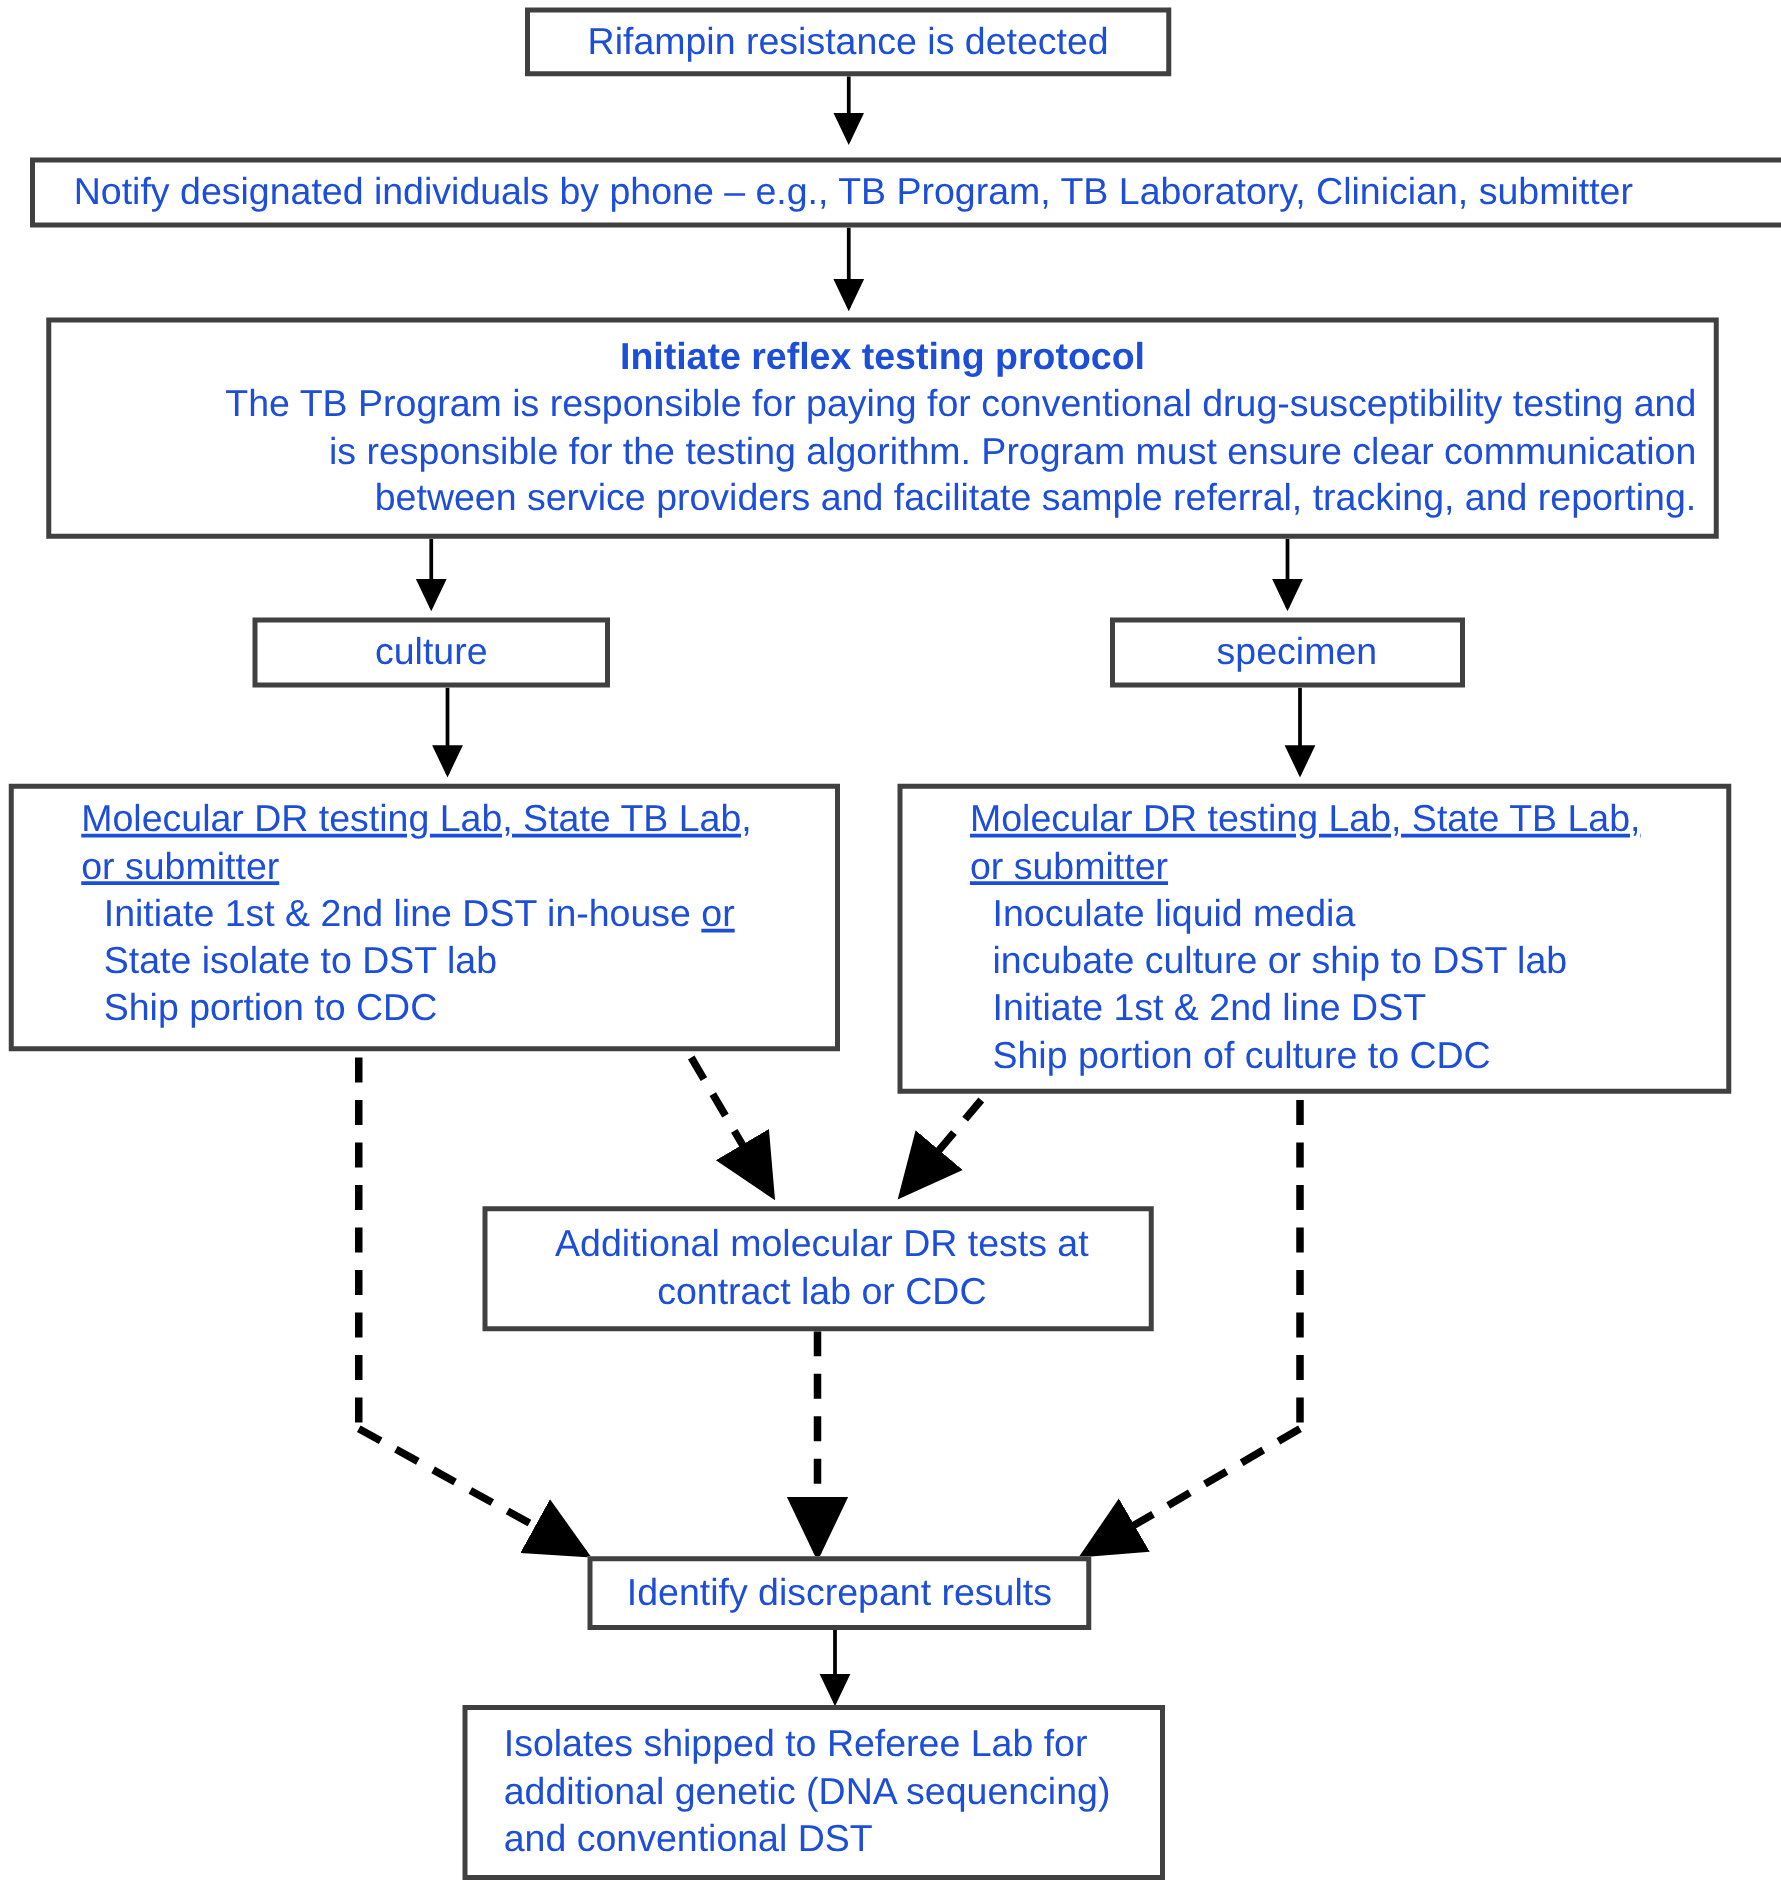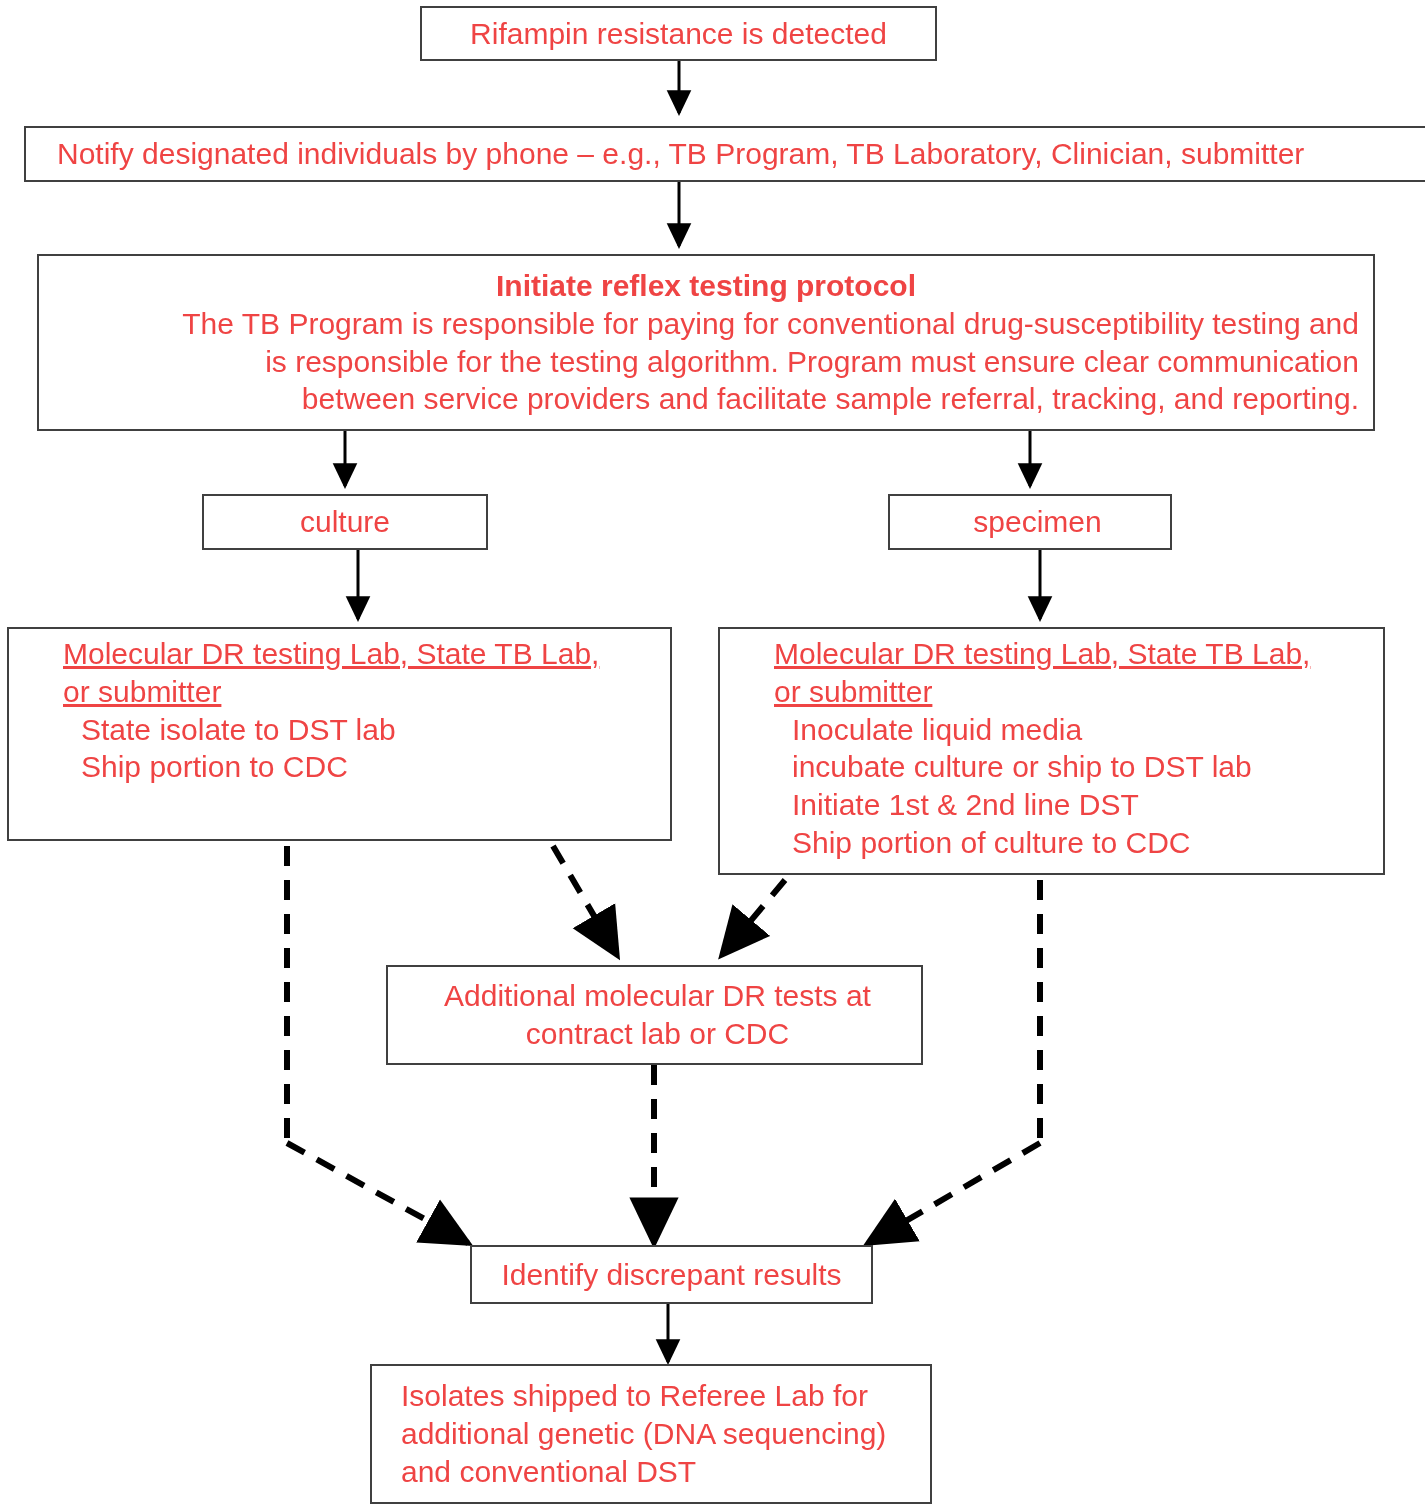--- a/index.html
+++ b/index.html
@@ -18,23 +18,23 @@
     position: absolute;
     top: 0;
     left: 0;
     width: 1425px;
     height: 1509px;
     display: block;
   }
   .node-box {
     position: absolute;
     box-sizing: border-box;
-    border: 2px solid #404040;
+    border: 4px solid #404040;
     background: #ffffff;
-    color: #ef4444;
+    color: #1d4ed8;
     font-family: "Liberation Sans", sans-serif;
     font-size: 30px;
     line-height: 1.26;
     display: flex;
     flex-direction: column;
     justify-content: center;
   }
   .node-box.center { text-align: center; align-items: center; }
   .node-box.left   { text-align: left;  align-items: flex-start; }
   .pad-x { padding: 0 10px; }
@@ -126,20 +126,21 @@
     <span class="line">culture</span>
   </div>
 
   <div class="node-box center pad-x" style="left:888px; top:494px; width:284px; height:56px;padding-left:25px;">
     <span class="line">specimen</span>
   </div>
 
   <div class="node-box left" style="left:7px; top:627px; width:665px; height:214px; padding:6px 14px; justify-content:flex-start;">
     <span class="line underline">Molecular DR testing Lab, State TB Lab,</span>
     <span class="line underline">or submitter</span>
+    <span class="line indent"><span>Initiate 1st &amp; 2nd line DST in-house </span><span class="u-word">or</span></span>
     <span class="line indent">State isolate to DST lab</span>
     <span class="line indent">Ship portion to CDC</span>
   </div>
 
   <div class="node-box left" style="left:718px; top:627px; width:667px; height:248px; padding:6px 14px; justify-content:flex-start;">
     <span class="line underline">Molecular DR testing Lab, State TB Lab,</span>
     <span class="line underline">or submitter</span>
     <span class="line indent">Inoculate liquid media</span>
     <span class="line indent">incubate culture or ship to DST lab</span>
     <span class="line indent">Initiate 1st &amp; 2nd line DST</span>

